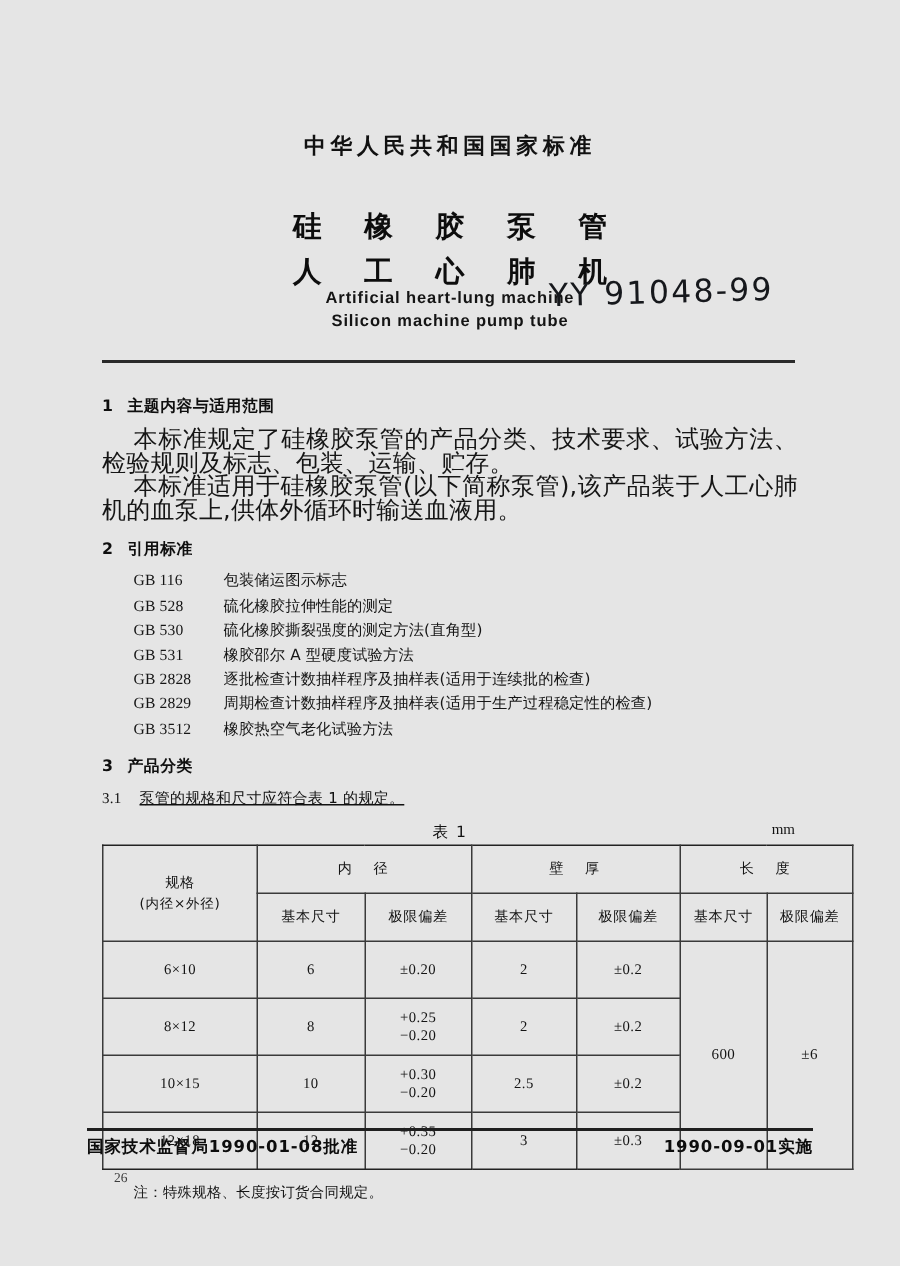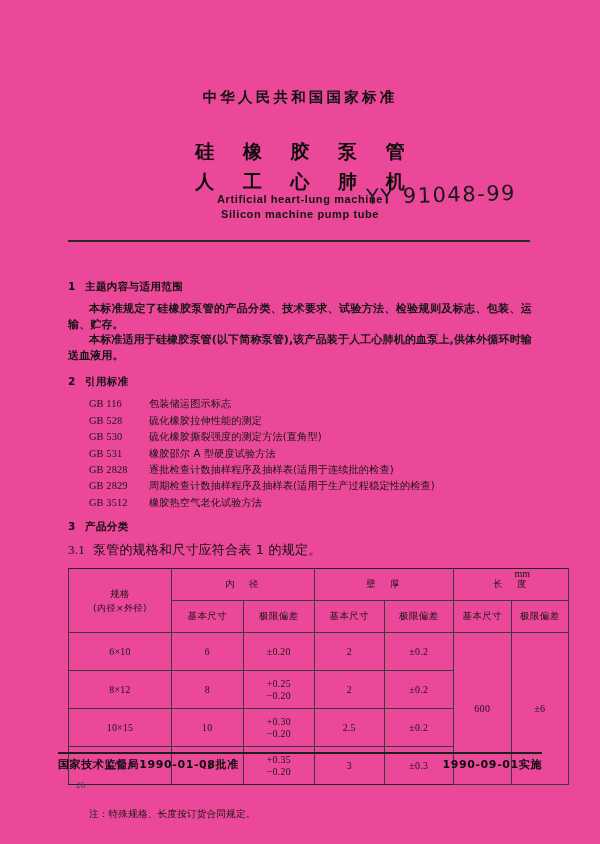--- a/index.html
+++ b/index.html
@@ -11,21 +11,21 @@
     width: 600px;
     height: 844px;
     position: relative;
     font-family: "DejaVu Sans", sans-serif;
     color: #1a1a1a;
     overflow: hidden;
   }
   .page {
     position: absolute;
     inset: 0;
-    background: #ec4899;
+    background: #e5e5e5;
   }
 
   
   .masthead {
     position: absolute;
     top: 88px;
     left: 0;
     width: 600px;
     text-align: center;
   }
@@ -82,43 +82,42 @@
     top: 240px;
     left: 68px;
     width: 462px;
     height: 1.6px;
     background: #2a2a2a;
   }
 
   
   .content {
     position: absolute;
-    top: 280px;
+    top: 264px;
     left: 68px;
     width: 464px;
   }
   .sec-head {
     font-size: 10.5px;
     font-weight: bold;
     color: #0f0f0f;
     margin: 0 0 7px 0;
     letter-spacing: 0.4px;
   }
   .sec-head .num {
     display: inline-block;
     width: 17px;
   }
   .para {
-    font-size: 11px;
+    font-size: 16px;
     line-height: 15.6px;
     color: #151515;
     margin: 0;
     text-align: justify;
     letter-spacing: 0.15px;
-    font-weight: bold;
   }
   .para.indent { text-indent: 21px; }
 
   .spacer-sm { height: 9px; }
   .spacer-md { height: 12px; }
 
   .ref-list { margin: 0; padding: 0; list-style: none; }
   .ref-list li {
     font-size: 10.2px;
     line-height: 16.4px;
@@ -129,23 +128,24 @@
   }
   .ref-list li .code {
     font-family: "Liberation Serif", serif;
     display: inline-block;
     min-width: 52px;
     font-size: 10.4px;
   }
   .ref-list li .gap { display: inline-block; width: 8px; }
 
   .sub-head {
-    font-size: 13px;
+    font-size: 10px;
     color: #111;
     letter-spacing: 0.2px;
+    text-decoration: underline;
   }
   .sub-head .num {
     display: inline-block;
     width: 25px;
     font-family: "Liberation Serif", serif;
   }
 
   
   .table-wrap { position: relative; margin-top: 9px; }
   .table-caption {
@@ -191,21 +191,21 @@
   .spec-head-left { letter-spacing: 0.5px; line-height: 15px; }
   .spec-head-left .l2 { font-size: 9px; }
   .tol-stack { line-height: 11.5px; display: inline-block; text-align: left; }
   .outer-top { border-top: 1.6px solid #222 !important; }
   .outer-bottom { border-bottom: 1.6px solid #222 !important; }
 
   .table-note {
     font-size: 9.6px;
     color: #151515;
     padding-left: 21px;
-    margin-top: 23px;
+    margin-top: 9px;
     letter-spacing: 0.2px;
   }
 
   
   .rule-footer {
     position: absolute;
     top: 752px;
     left: 58px;
     width: 484px;
     height: 1.8px;
@@ -284,20 +284,21 @@
     <div class="spacer-sm"></div>
 
     <div class="sec-head">
       <span class="num">3</span><span>产品分类</span>
     </div>
     <div class="sub-head">
       <span class="num">3.1</span><span>泵管的规格和尺寸应符合表 1 的规定。</span>
     </div>
 
     <div class="table-wrap">
+      <div class="table-caption">表 1</div>
       <div class="table-unit">mm</div>
 
       <table class="spec">
         <thead>
           <tr>
             <th rowspan="2" style="width:94px" class="outer-top">
               <div class="spec-head-left">
                 <div>规格</div>
                 <div class="l2">(内径×外径)</div>
               </div>

